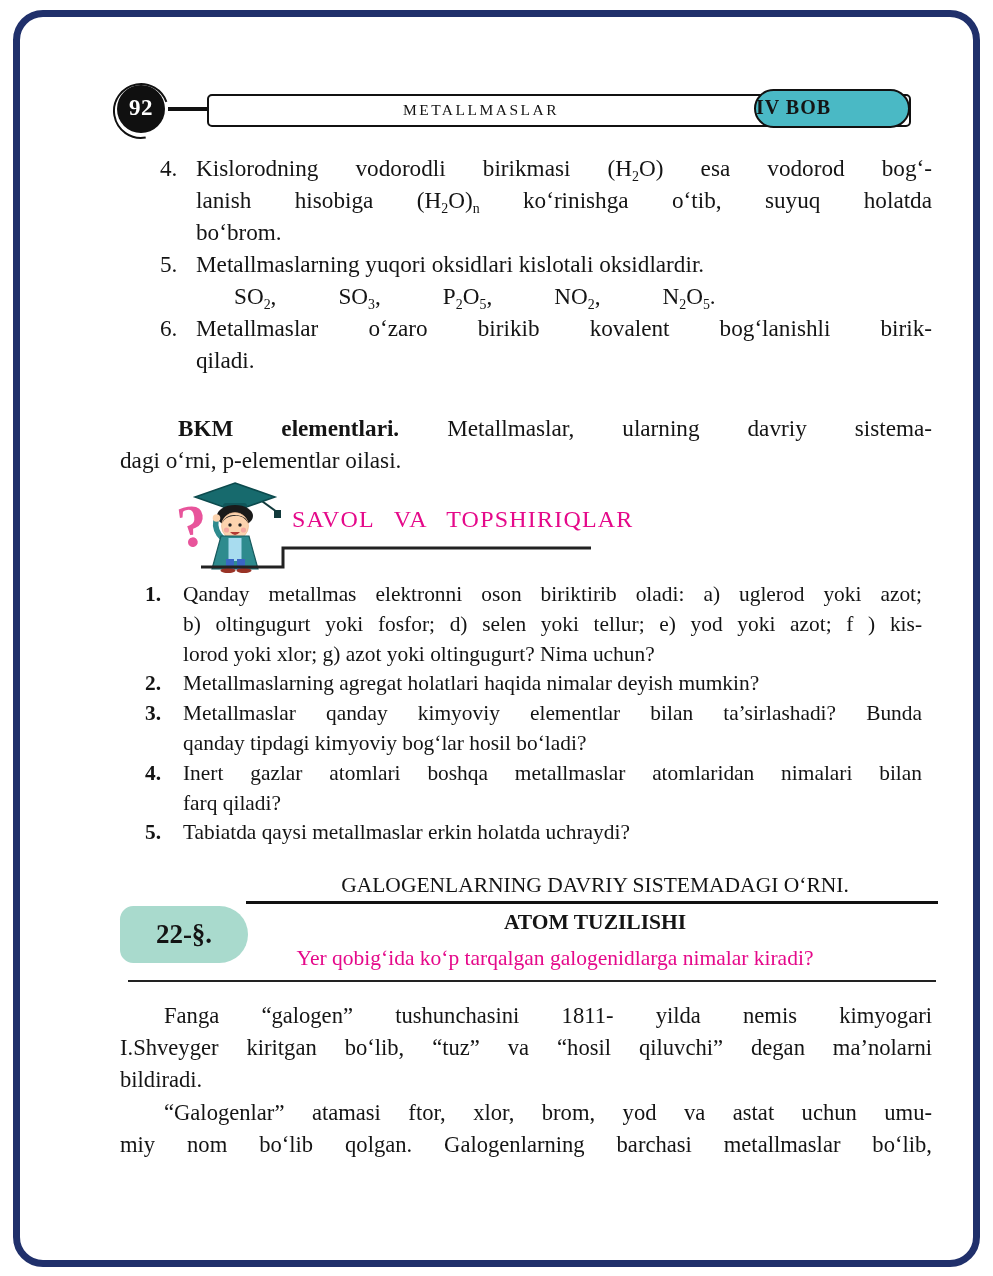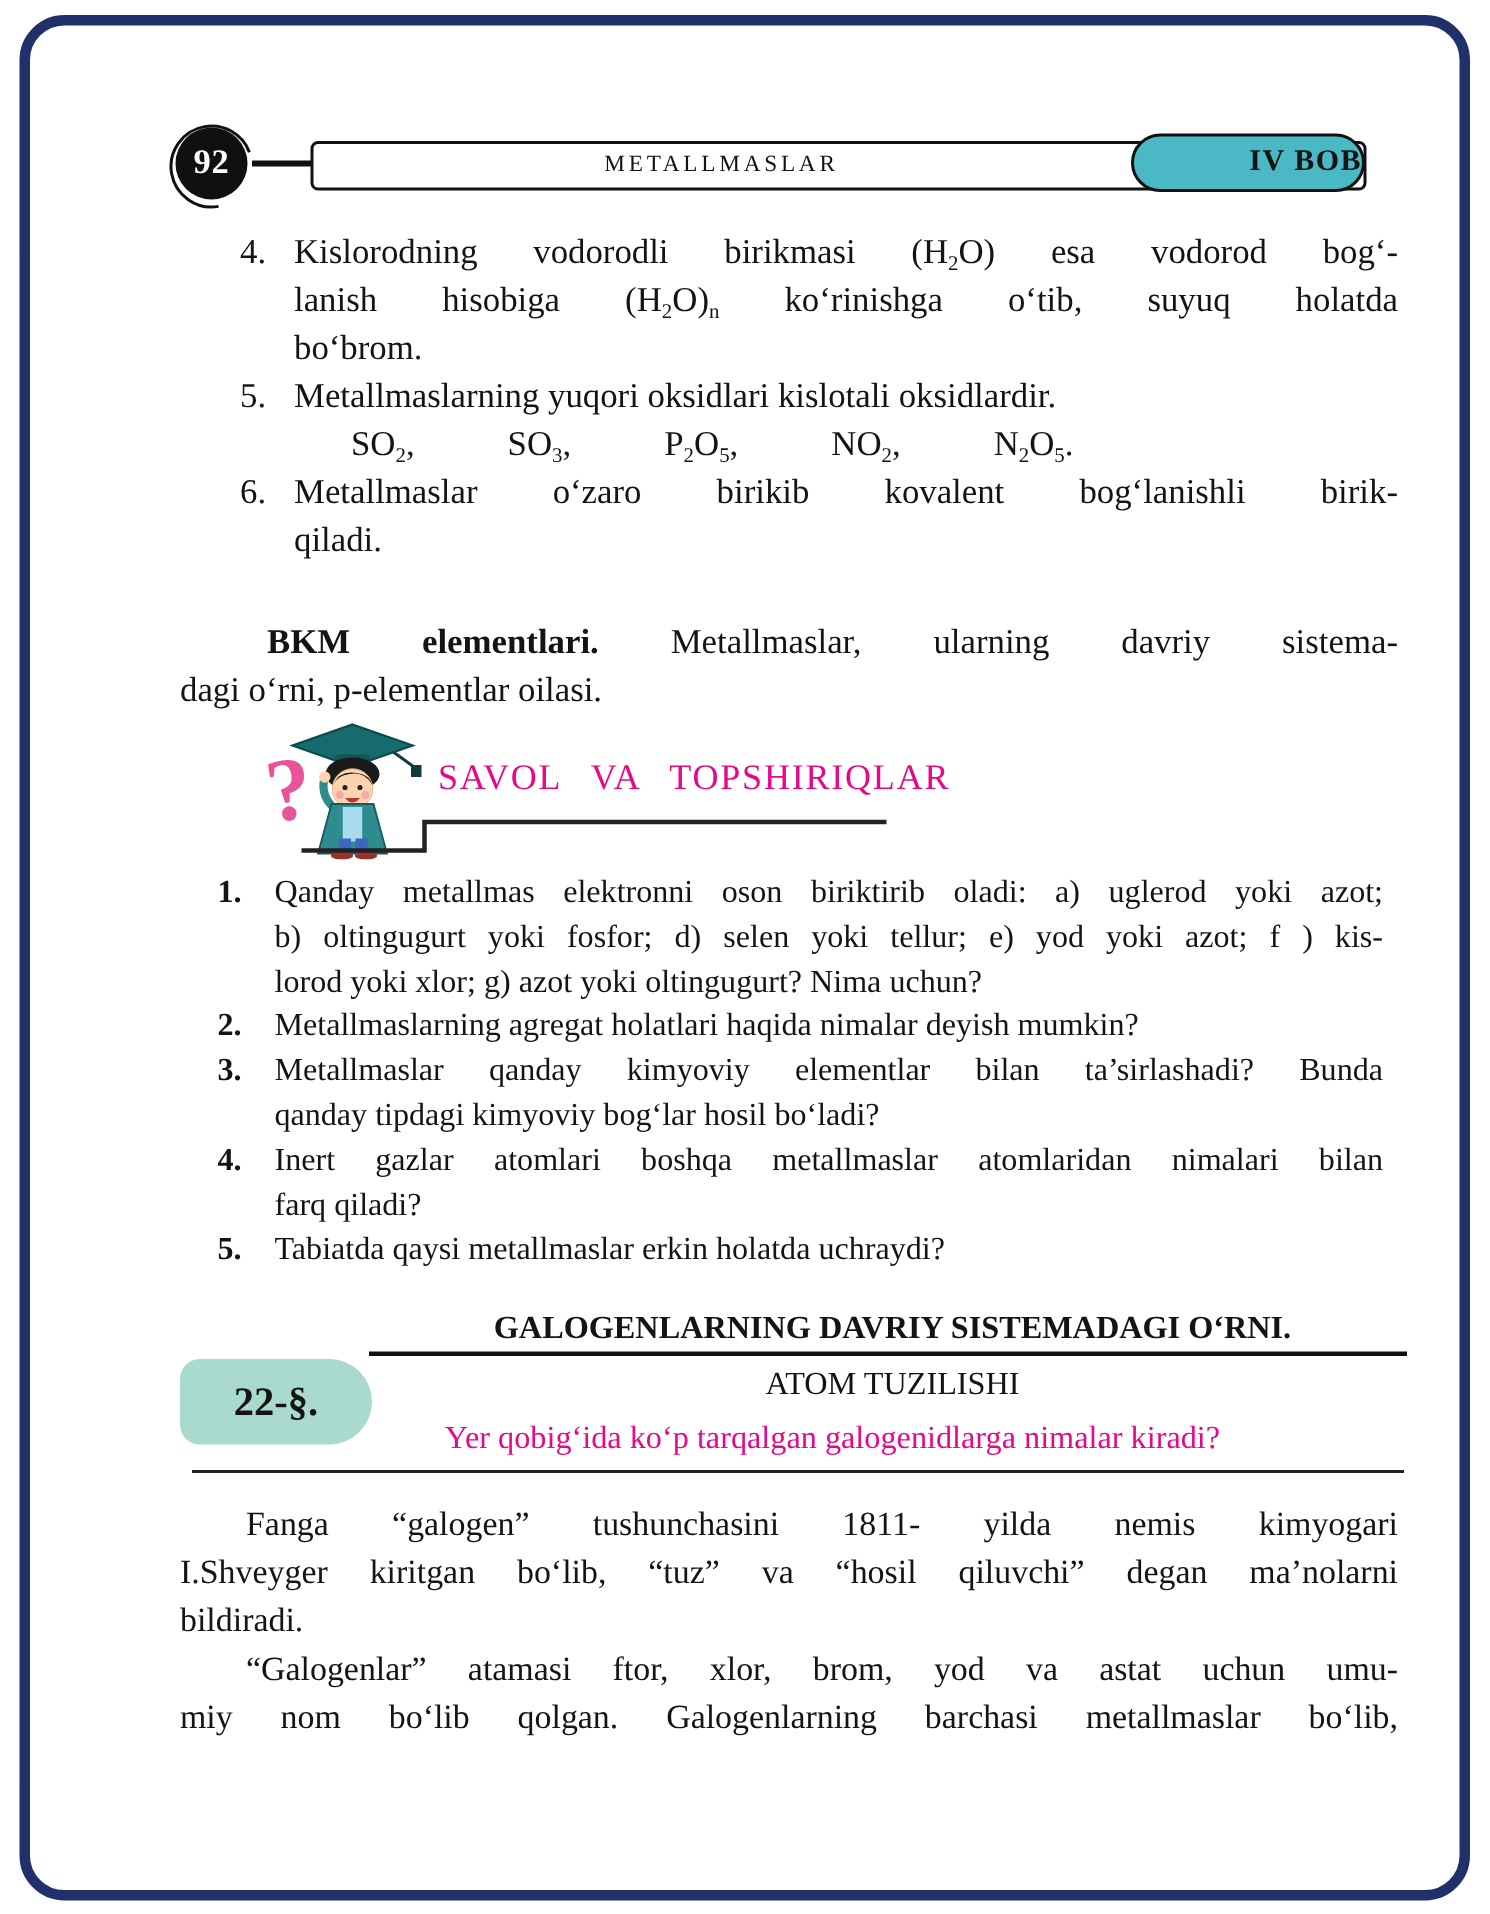--- a/index.html
+++ b/index.html
@@ -6,21 +6,21 @@
   body{width:993px;height:1276px;background:#ffffff;font-family:"Liberation Serif","DejaVu Serif",serif;color:#141414;}
   .page{position:relative;width:993px;height:1276px;background:#fff;overflow:hidden;border-radius:11px;}
   .page-frame{position:absolute;left:13px;top:10px;right:13px;bottom:9px;border:7px solid #20306b;border-radius:30px;pointer-events:none;}
 
   
   .medallion{position:absolute;left:112px;top:82px;width:60px;height:60px;}
   .medallion .num{position:absolute;left:0;top:13px;width:58px;text-align:center;color:#fff;font-weight:bold;font-size:23px;letter-spacing:.5px;}
   .connector{position:absolute;left:168px;top:107px;width:42px;height:3.5px;background:#111;}
   .title-box{position:absolute;left:207px;top:94px;width:700px;height:29px;background:#fff;border:2.5px solid #111;border-radius:5px;}
   .title-text{position:absolute;left:207px;top:94px;width:548px;height:31px;line-height:31px;text-align:center;font-size:15.5px;letter-spacing:2.5px;}
-  .chapter-pill{position:absolute;left:754px;top:89px;width:156px;height:39px;background:#4ab9c5;border:2.6px solid #111;border-radius:21px;box-sizing:border-box;text-align:right;line-height:33px;font-size:20px;font-weight:600;letter-spacing:1px;}
+  .chapter-pill{position:absolute;left:754px;top:89px;width:156px;height:39px;background:#4ab9c5;border:2.6px solid #111;border-radius:21px;box-sizing:border-box;text-align:left;line-height:33px;font-size:20px;font-weight:600;letter-spacing:1px;}
 
   
   .num-list{position:absolute;left:160px;top:152px;width:772px;font-size:23.2px;line-height:32px;}
   .li{display:flex;}
   .li .num{width:36px;flex:none;}
   .li .body{flex:1;min-width:0;}
   .line{display:block;}
   .j{text-align:justify;text-align-last:justify;}
   sub{font-size:60%;vertical-align:-0.35em;line-height:0;}
   .formula-row{display:flex;gap:62px;padding-left:38px;}
@@ -35,23 +35,23 @@
   .step-line{position:absolute;left:199px;top:543px;width:394px;height:28px;}
 
   
   .questions{position:absolute;left:145px;top:580px;width:777px;font-size:21.4px;line-height:29.8px;}
   .q{display:flex;}
   .q .qnum{width:38px;flex:none;font-weight:bold;}
   .q .qbody{flex:1;min-width:0;}
 
   
   .sec-badge{position:absolute;left:120px;top:876px;width:128px;height:57px;background:#a9dacd;border-radius:14px 30px 30px 14px;text-align:center;line-height:57px;font-size:27px;font-weight:bold;margin-top:30px;}
-  .sec-line1{position:absolute;left:252px;top:872px;width:686px;text-align:center;font-size:21.5px;font-weight:bold;line-height:26px;}
+  .sec-line1{position:absolute;left:252px;top:872px;width:686px;text-align:center;font-size:21.5px;font-weight:normal;line-height:26px;}
   .sec-divider{position:absolute;left:246px;top:901px;width:692px;height:3px;background:#111;}
-  .sec-line2{position:absolute;left:252px;top:909px;width:686px;text-align:center;font-size:21.5px;font-weight:normal;line-height:26px;}
+  .sec-line2{position:absolute;left:252px;top:909px;width:686px;text-align:center;font-size:21.5px;font-weight:bold;line-height:26px;}
   .lead-q{position:absolute;left:160px;top:946px;width:790px;text-align:center;font-size:21.5px;color:#e5098a;}
   .lead-divider{position:absolute;left:128px;top:980px;width:808px;height:2px;background:#222;}
 
   
   .paras{position:absolute;left:120px;top:1000px;width:812px;font-size:22.6px;line-height:32.2px;}
   .indent{text-indent:44px;}
 </style>
 </head>
 <body>
 

